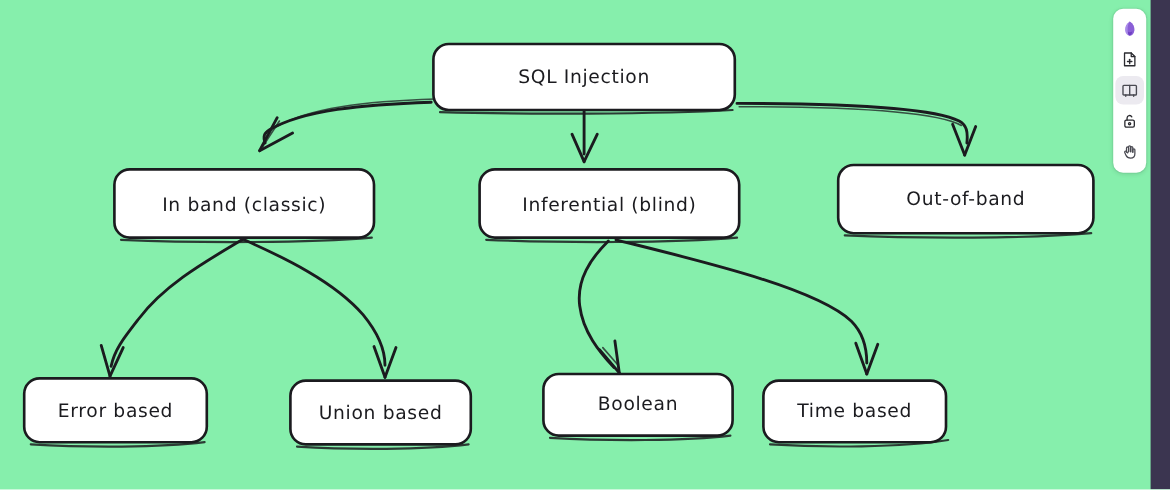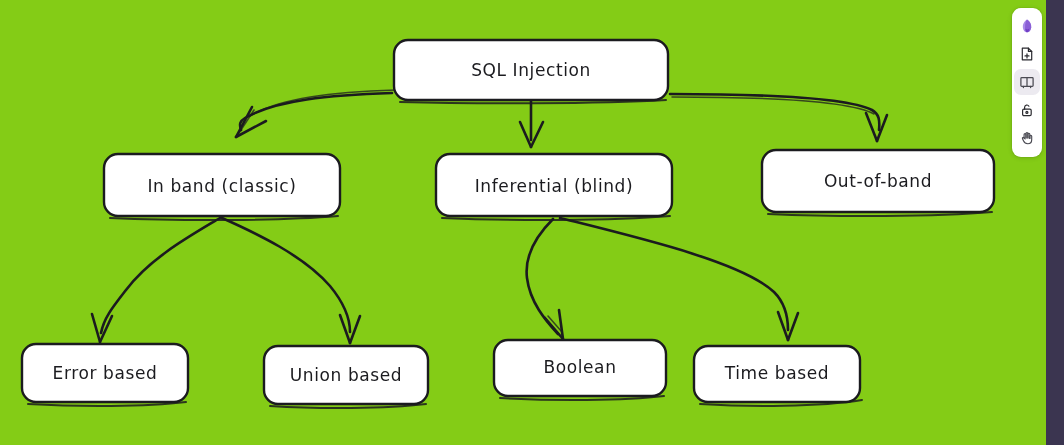--- a/index.html
+++ b/index.html
@@ -6,21 +6,21 @@
   html, body {
     margin: 0;
     padding: 0;
     background: #ffffff;
   }
   #app {
     position: relative;
     width: 1064px;
     height: 445px;
     overflow: hidden;
-    background: #84cc16;
+    background: #86efac;
     font-family: "DejaVu Sans", sans-serif;
   }
 
   
   #right-panel {
     position: absolute;
     top: 0;
     right: 0;
     width: 18px;
     height: 445px;

